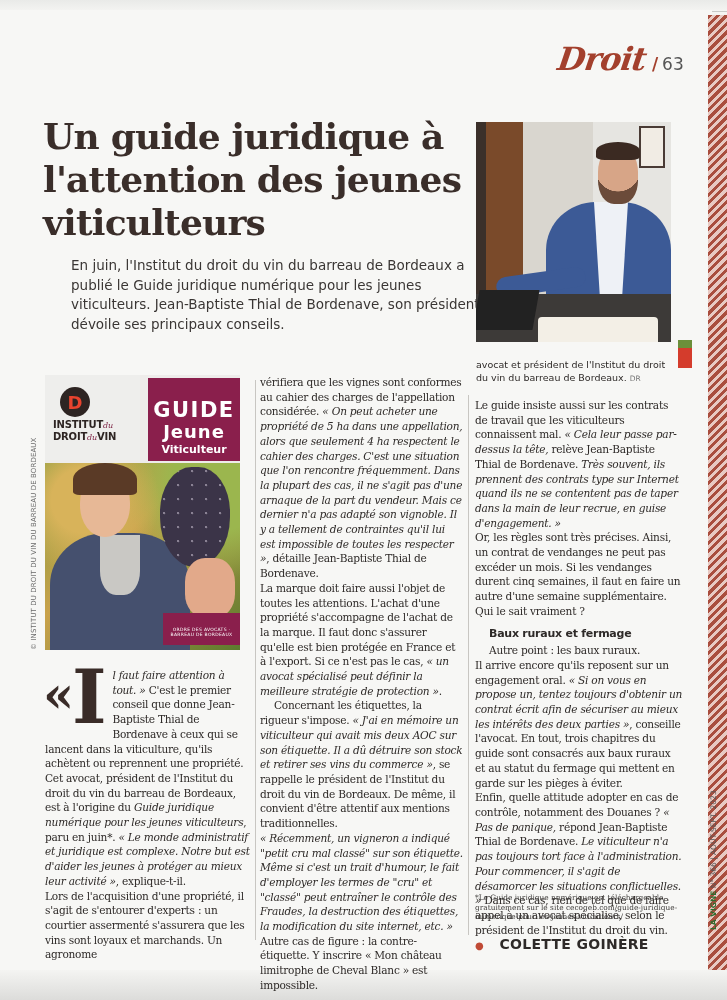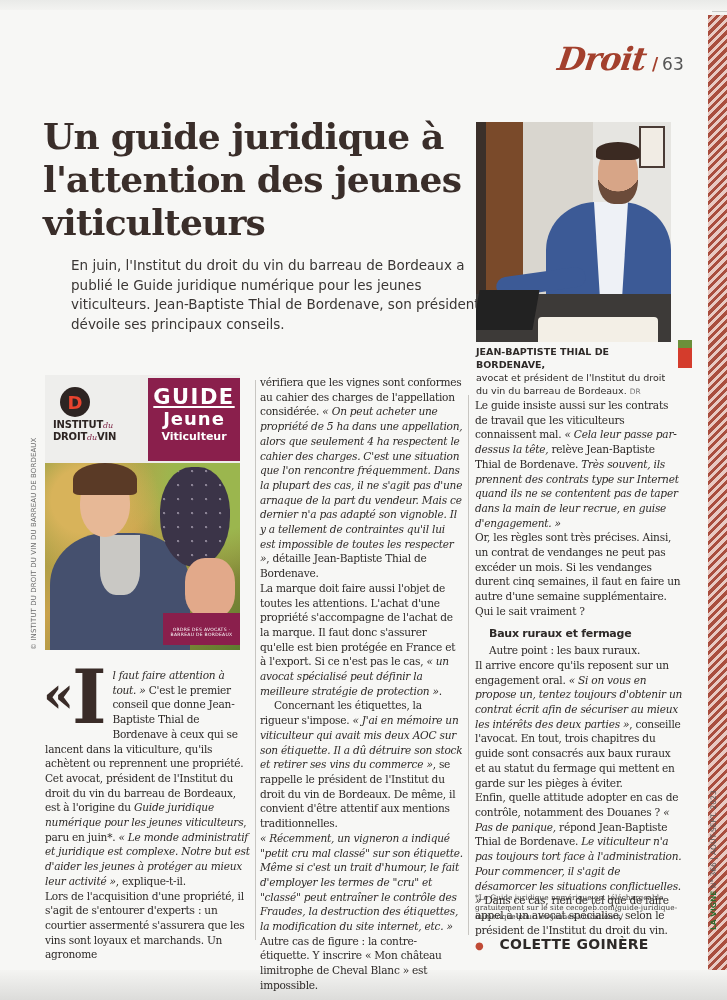--- a/index.html
+++ b/index.html
@@ -52,21 +52,21 @@
   .cover { position: absolute; left: 45px; top: 375px; width: 195px; height: 275px; background: #eeecea; overflow: hidden; }
   .cover-logo-area { position: absolute; left: 0; top: 0; width: 95px; height: 85px; background: #eeeeec; }
   .cover-logo { position: absolute; left: 15px; top: 12px; width: 30px; height: 30px; border-radius: 50%; background: #2d2422;
     display: flex; align-items: center; justify-content: center; }
   .cover-logo span { color: #e8432e; font-family: "DejaVu Sans", sans-serif; font-weight: bold; font-size: 18px; }
   .cover-inst { position: absolute; left: 8px; top: 44px; width: 85px; font-family: "DejaVu Sans", sans-serif;
     font-weight: bold; font-size: 10px; line-height: 11px; color: #2d2422; letter-spacing: -0.2px; }
   .cover-inst i { font-family: "DejaVu Serif", serif; font-weight: normal; font-size: 8px; color: #7a1d3f; }
   .cover-title { position: absolute; left: 103px; top: 3px; width: 92px; height: 83px; background: #8a1f4c;
     color: #fff; text-align: center; font-family: "DejaVu Sans", sans-serif; font-weight: bold; }
-  .ct1 { font-size: 21px; letter-spacing: 1.5px; margin-top: 8px; line-height: 22px; text-decoration: underline; }
+  .ct1 { font-size: 21px; letter-spacing: 1.5px; margin-top: 21px; line-height: 22px; }
   .ct2 { font-size: 18px; letter-spacing: 1px; line-height: 22px; }
   .ct3 { font-size: 11px; line-height: 14px; }
   .cover-photo { position: absolute; left: 0; top: 88px; width: 195px; height: 187px;
     background: radial-gradient(circle at 20% 20%, #d8b35a 0 15%, transparent 35%),
                 radial-gradient(circle at 90% 10%, #9bb64e 0 20%, transparent 40%),
                 linear-gradient(135deg, #7e9a3c, #c9a24b 40%, #5c7a2e); }
   .cp-face { position: absolute; left: 35px; top: 8px; width: 50px; height: 66px; border-radius: 48%; background: #e7b896; }
   .cp-hair { position: absolute; left: 28px; top: 0px; width: 64px; height: 32px; border-radius: 50% 50% 10% 10%; background: #5a3a26; }
   .cp-hoodie { position: absolute; left: 5px; top: 70px; width: 140px; height: 130px; border-radius: 40% 40% 0 0; background: #45506e; }
   .cp-tee { position: absolute; left: 55px; top: 72px; width: 40px; height: 60px; background: #c9c8c4; border-radius: 0 0 40% 40%; }
@@ -128,21 +128,21 @@
   <div class="pm-shirt"></div>
   <div class="pm-head"></div>
   <div class="pm-hair"></div>
   <div class="pm-desk"></div>
   <div class="pm-arm"></div>
   <div class="pm-laptop"></div>
   <div class="pm-book"></div>
 </div>
 <div class="red-mark"></div>
 <div class="photo-caption">
-  <span class="cap-name">JEAN-BAPTISTE THIAL DE BORDENAVE,</span><br>
+  <br>
   <span>avocat et président de l'Institut du droit du vin du barreau de Bordeaux.</span>
   <span class="cap-credit">DR</span>
 </div>
 
 <div class="cover">
   <div class="cover-logo-area">
     <div class="cover-logo">
         <span>D</span>
       </div>
     <div class="cover-inst">

